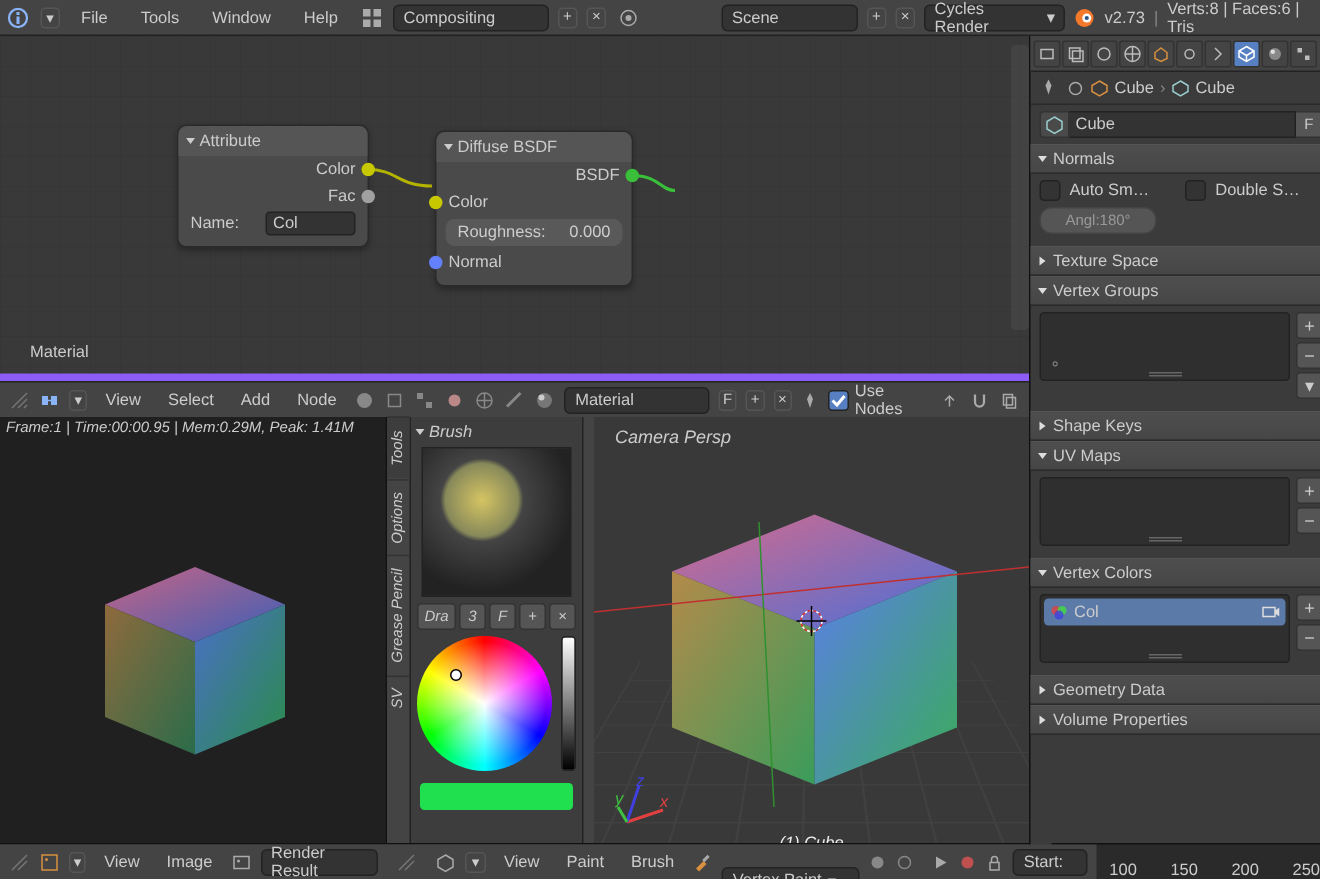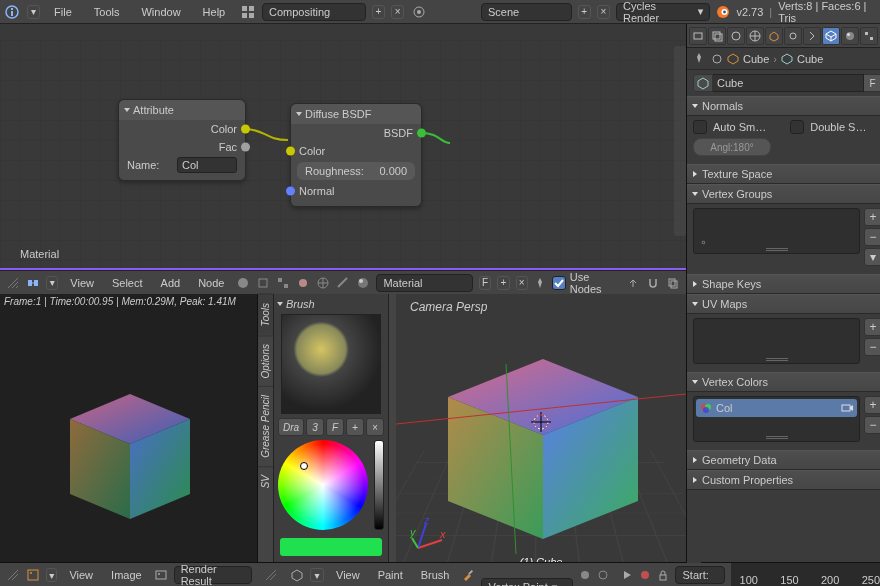--- a/index.html
+++ b/index.html
@@ -19,21 +19,21 @@
 
   
   svg { display:block; }
 
   
   .main-split { display: flex; height: calc(586px - 24px); }
   .left-stack { width: 686px; display:flex; flex-direction:column; }
   .right-props { flex: 1; background: #3b3b3b; border-left:1px solid #111; display:flex; flex-direction:column; }
 
   
-  .node-editor { height: 230px; background: #393939; position: relative; border-bottom:2px solid #8b5cf6; overflow:hidden;margin-top:16px;}
+  .node-editor { height: 230px; background: #393939; position: relative; border-bottom:5px solid #8b5cf6; overflow:hidden;}
   .node-editor .scroll-edge { position:absolute; right:0; top:6px; width:12px; height:190px; background:#555; border-radius:3px; opacity:.35;}
   .node-editor-grid { position:absolute; inset:0; background-image:linear-gradient(#333 1px,transparent 1px),linear-gradient(90deg,#333 1px,transparent 1px); background-size:20px 20px; opacity:.4;}
   .node-label-mat { position:absolute; left:20px; bottom:8px; color:#ccc;}
   .node {
     position:absolute; background:#4a4a4a; border:1px solid #2a2a2a; border-radius:6px; box-shadow:0 2px 4px rgba(0,0,0,.3);
     width:128px; padding-bottom:6px;
   }
   .node .titlebar { height:20px; background:#555; border-radius:6px 6px 0 0; display:flex; align-items:center; gap:4px; padding:0 6px; font-size:11px;}
   .node .titlebar .tri { width:0;height:0;border-left:4px solid #ccc;border-top:3px solid transparent;border-bottom:3px solid transparent; transform:rotate(90deg);}
   .node .row { height:18px; display:flex; align-items:center; justify-content:space-between; padding:0 8px; position:relative;}
@@ -652,21 +652,21 @@
         </div>
       </div>
     </div>
 
     <div class="section-hdr">
         <span class="tri"></span>
         <span>Geometry Data</span>
       </div>
     <div class="section-hdr">
         <span class="tri"></span>
-        <span>Custom Properties</span>
+        <span>Volume Properties</span>
       </div>
 
     <div class="bottom-row">
       <div class="tick-line"></div>
       <div class="timeline-like">
         <div class="ticks">
           <span>50</span>
           <span>100</span>
           <span>150</span>
           <span>200</span>

